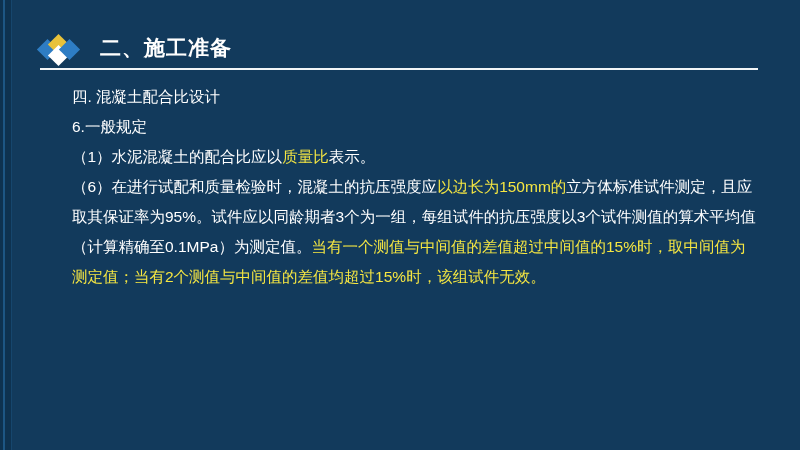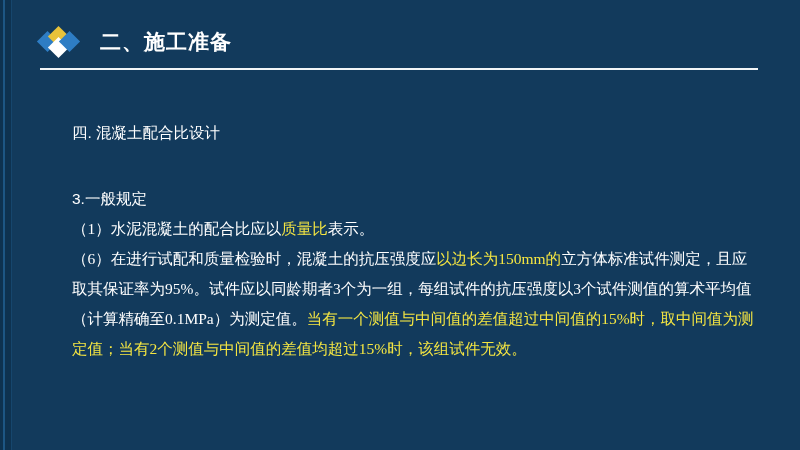--- a/index.html
+++ b/index.html
@@ -37,21 +37,21 @@
     width: 2px;
     height: 450px;
     background: #1d5684;
   }
   
   .title-row {
     position: absolute;
     left: 40px;
     top: 28px;
     display: flex;
-    align-items: flex-start;
+    align-items: flex-end;
     height: 34px;
   }
   .diamond-group {
     position: relative;
     width: 48px;
     height: 26px;
     margin-right: 12px;
   }
   .dm {
     position: absolute;
@@ -88,22 +88,22 @@
     color: #ffffff;
     font-size: 15.5px;
     line-height: 30px;
   }
   .line {
     white-space: nowrap;
   }
   .para {
     white-space: normal;
   }
-  .indent1 { padding-left: 12px; margin-top: 36px; }
-  .indent2 { padding-left: 12px; font-family: Liberation Serif, serif; }
+  .indent1 { padding-left: 12px; }
+  .indent2 { padding-left: 12px; }
   .hl {
     color: #f5e642;
   }
   .w { color: #ffffff; }
   
   .footer-dot {
     position: absolute;
     left: 20px;
     bottom: 10px;
     width: 0;
@@ -128,21 +128,21 @@
     </div>
     <div class="slide-title">二、施工准备</div>
   </div>
 
   <div class="title-underline"></div>
 
   <div class="body">
 
     <div class="line indent1">四. 混凝土配合比设计</div>
 
-    <div class="line indent1">3.一般规定</div>
+    <div class="line indent1">6.一般规定</div>
 
     <div class="para indent2">
       <span class="w">（1）水泥混凝土的配合比应以</span><span class="hl">质量比</span><span class="w">表示。</span>
     </div>
 
     <div class="para indent2">
       <span class="w">（6）在进行试配和质量检验时，混凝土的抗压强度应</span><span class="hl">以边长为150mm的</span><span class="w">立方体标准试件测定，且应取其保证率为95%。试件应以同龄期者3个为一组，每组试件的抗压强度以3个试件测值的算术平均值（计算精确至0.1MPa）为测定值。</span><span class="hl">当有一个测值与中间值的差值超过中间值的15%时，取中间值为测定值；当有2个测值与中间值的差值均超过15%时，该组试件无效。</span>
     </div>
 
   </div>

